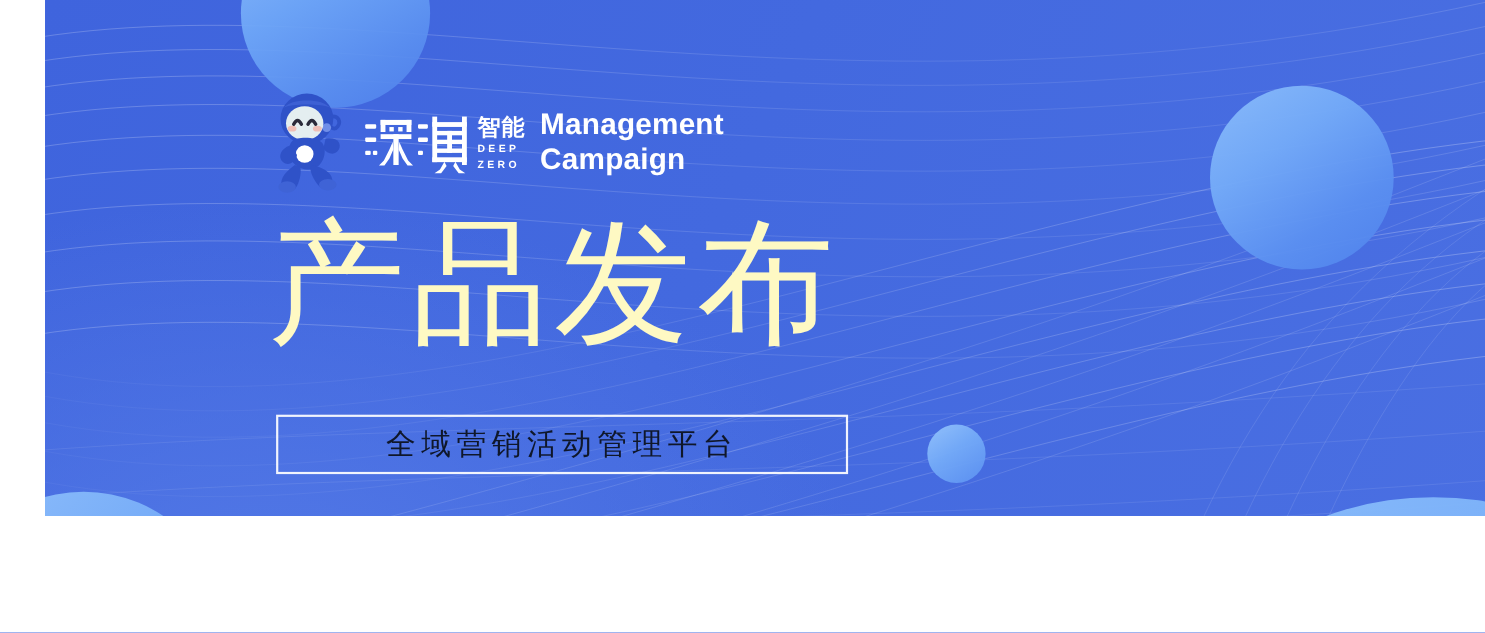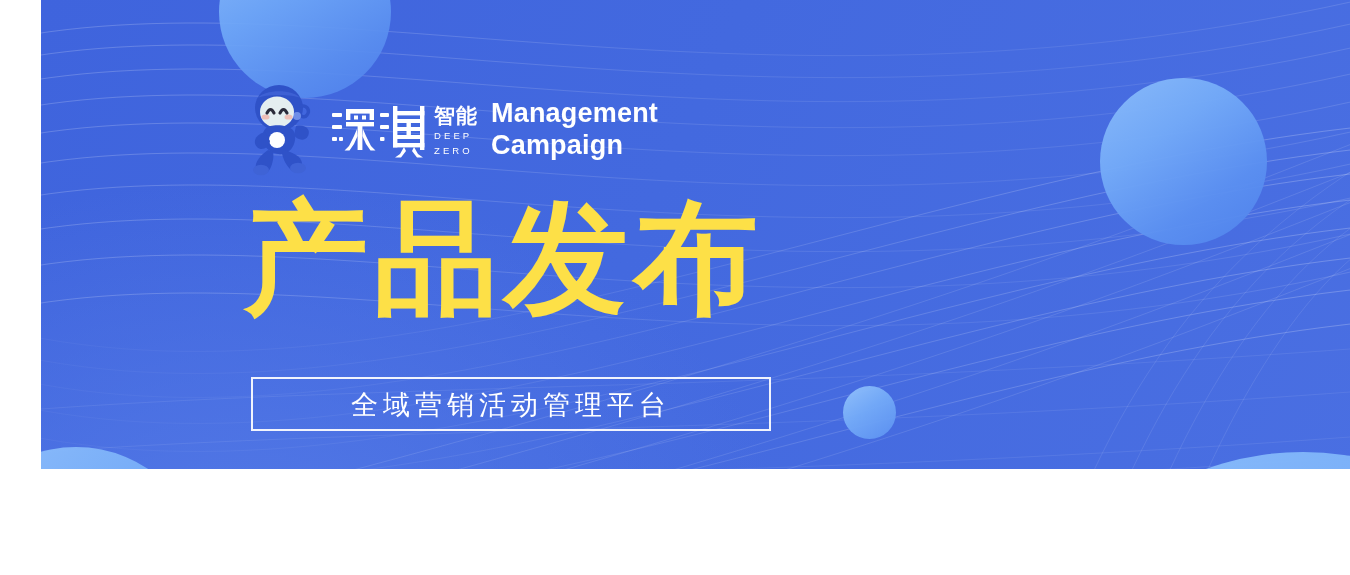--- a/index.html
+++ b/index.html
@@ -124,65 +124,65 @@
     color: #ffffff;
     font-size: 21px;
     font-weight: 700;
     line-height: 1.05;
     letter-spacing: 1px;
     font-family: "DejaVu Sans", "Liberation Sans", sans-serif;
   }
   .deepzero {
     color: #ffffff;
     font-size: 9.5px;
-    font-weight: 400;
+    font-weight: 700;
     line-height: 1.22;
     letter-spacing: 3.1px;
     margin-top: 3px;
     font-family: "Liberation Sans", sans-serif;
   }
   .en-block {
     margin-left: 13px;
     color: #ffffff;
     font-size: 27px;
     font-weight: 700;
     line-height: 1.18;
     letter-spacing: .2px;
     white-space: nowrap;
   }
 
   
   .headline {
     position: absolute;
     left: 203px;
     top: 196px;
-    color: #fde047;
+    color: #fef9c3;
     font-size: 124px;
-    font-weight: 700;
+    font-weight: 400;
     line-height: 1;
     letter-spacing: 6px;
     white-space: nowrap;
     font-family: "DejaVu Sans", "Liberation Sans", sans-serif;
   }
 
   
   .subtitle-box {
     position: absolute;
     left: 210px;
     top: 377px;
     width: 520px;
     height: 54px;
     border: 2px solid rgba(255,255,255,.92);
     box-sizing: border-box;
     display: flex;
     align-items: center;
     justify-content: center;
   }
   .subtitle-text {
-    color: #ffffff;
+    color: #0f172a;
     font-size: 27px;
     font-weight: 400;
     letter-spacing: 5px;
     line-height: 1;
     white-space: nowrap;
     font-family: "DejaVu Sans", "Liberation Sans", sans-serif;
   }
 </style>
 </head>
 <body>

